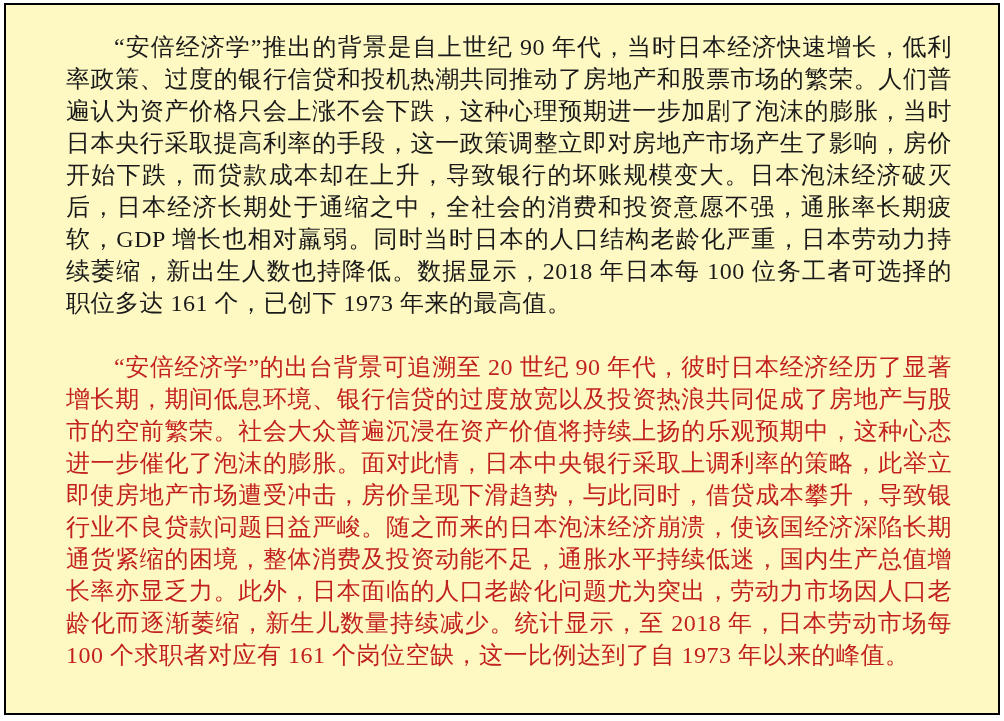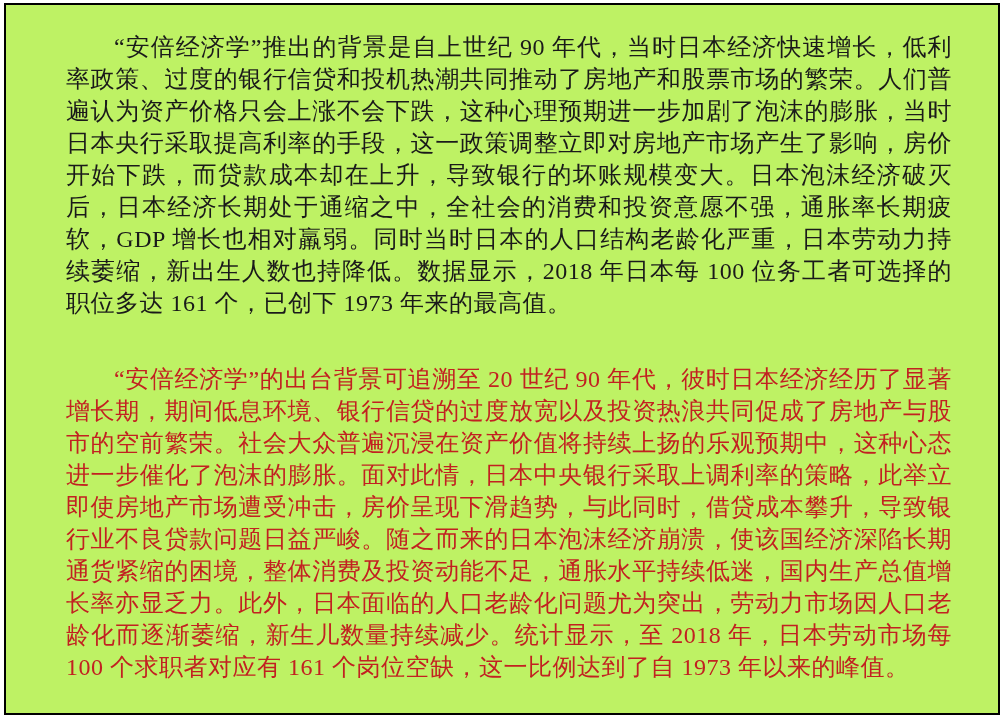--- a/index.html
+++ b/index.html
@@ -10,38 +10,38 @@
     height: 721px;
     overflow: hidden;
   }
   .page {
     box-sizing: border-box;
     position: absolute;
     left: 4px;
     top: 3px;
     width: 996px;
     height: 712px;
-    background: #bef264;
+    background: #fef9c3;
     border: 2px solid #000000;
   }
   .content {
     box-sizing: border-box;
     padding: 26px 46px 0 60px;
   }
   .para {
     margin: 0;
     font-family: "Liberation Serif", "DejaVu Serif", serif;
     font-size: 24px;
     line-height: 32px;
     text-align: justify;
     text-indent: 2em;
     letter-spacing: 0.5px;
   }
   .para + .para {
-    margin-top: 44px;
+    margin-top: 32px;
   }
 </style>
 </head>
 <body>
 
 <div class="page">
   <div class="content">
     <p class="para" style="color: rgb(26, 26, 26);">“安倍经济学”推出的背景是自上世纪 90 年代，当时日本经济快速增长，低利率政策、过度的银行信贷和投机热潮共同推动了房地产和股票市场的繁荣。人们普遍认为资产价格只会上涨不会下跌，这种心理预期进一步加剧了泡沫的膨胀，当时日本央行采取提高利率的手段，这一政策调整立即对房地产市场产生了影响，房价开始下跌，而贷款成本却在上升，导致银行的坏账规模变大。日本泡沫经济破灭后，日本经济长期处于通缩之中，全社会的消费和投资意愿不强，通胀率长期疲软，GDP 增长也相对羸弱。同时当时日本的人口结构老龄化严重，日本劳动力持续萎缩，新出生人数也持降低。数据显示，2018 年日本每 100 位务工者可选择的职位多达 161 个，已创下 1973 年来的最高值。</p>
     <p class="para" style="color: rgb(194, 33, 33);">“安倍经济学”的出台背景可追溯至 20 世纪 90 年代，彼时日本经济经历了显著增长期，期间低息环境、银行信贷的过度放宽以及投资热浪共同促成了房地产与股市的空前繁荣。社会大众普遍沉浸在资产价值将持续上扬的乐观预期中，这种心态进一步催化了泡沫的膨胀。面对此情，日本中央银行采取上调利率的策略，此举立即使房地产市场遭受冲击，房价呈现下滑趋势，与此同时，借贷成本攀升，导致银行业不良贷款问题日益严峻。随之而来的日本泡沫经济崩溃，使该国经济深陷长期通货紧缩的困境，整体消费及投资动能不足，通胀水平持续低迷，国内生产总值增长率亦显乏力。此外，日本面临的人口老龄化问题尤为突出，劳动力市场因人口老龄化而逐渐萎缩，新生儿数量持续减少。统计显示，至 2018 年，日本劳动市场每 100 个求职者对应有 161 个岗位空缺，这一比例达到了自 1973 年以来的峰值。</p>
   </div>

